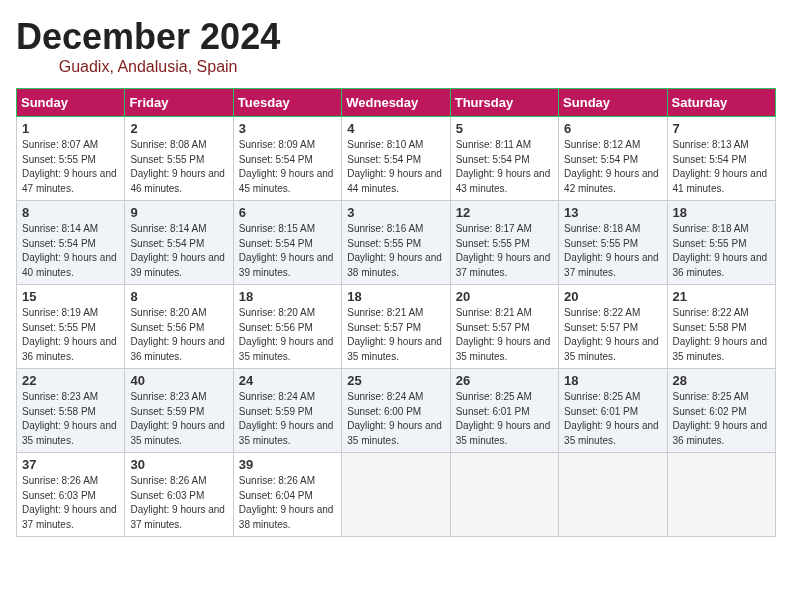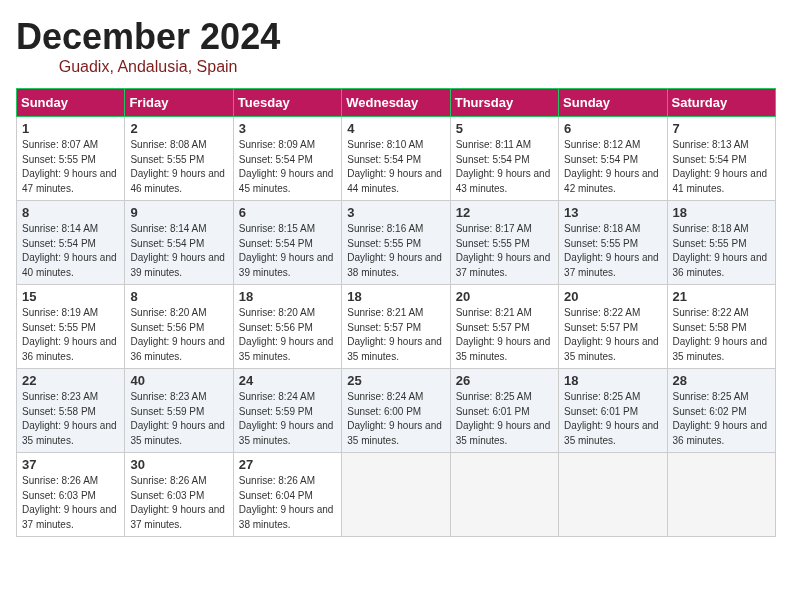--- a/index.html
+++ b/index.html
@@ -239,21 +239,21 @@
       <tr>
         <td>
           <span class="day-num">37</span>
           <div class="day-info">Sunrise: 8:26 AM<br>Sunset: 6:03 PM<br>Daylight: 9 hours and 37 minutes.</div>
         </td>
         <td>
           <span class="day-num">30</span>
           <div class="day-info">Sunrise: 8:26 AM<br>Sunset: 6:03 PM<br>Daylight: 9 hours and 37 minutes.</div>
         </td>
         <td>
-          <span class="day-num">27</span>
+          <span class="day-num">39</span>
           <div class="day-info">Sunrise: 8:26 AM<br>Sunset: 6:04 PM<br>Daylight: 9 hours and 38 minutes.</div>
         </td>
         <td class="empty"></td>
         <td class="empty"></td>
         <td class="empty"></td>
         <td class="empty"></td>
       </tr>
     </tbody>
 </table>
 

